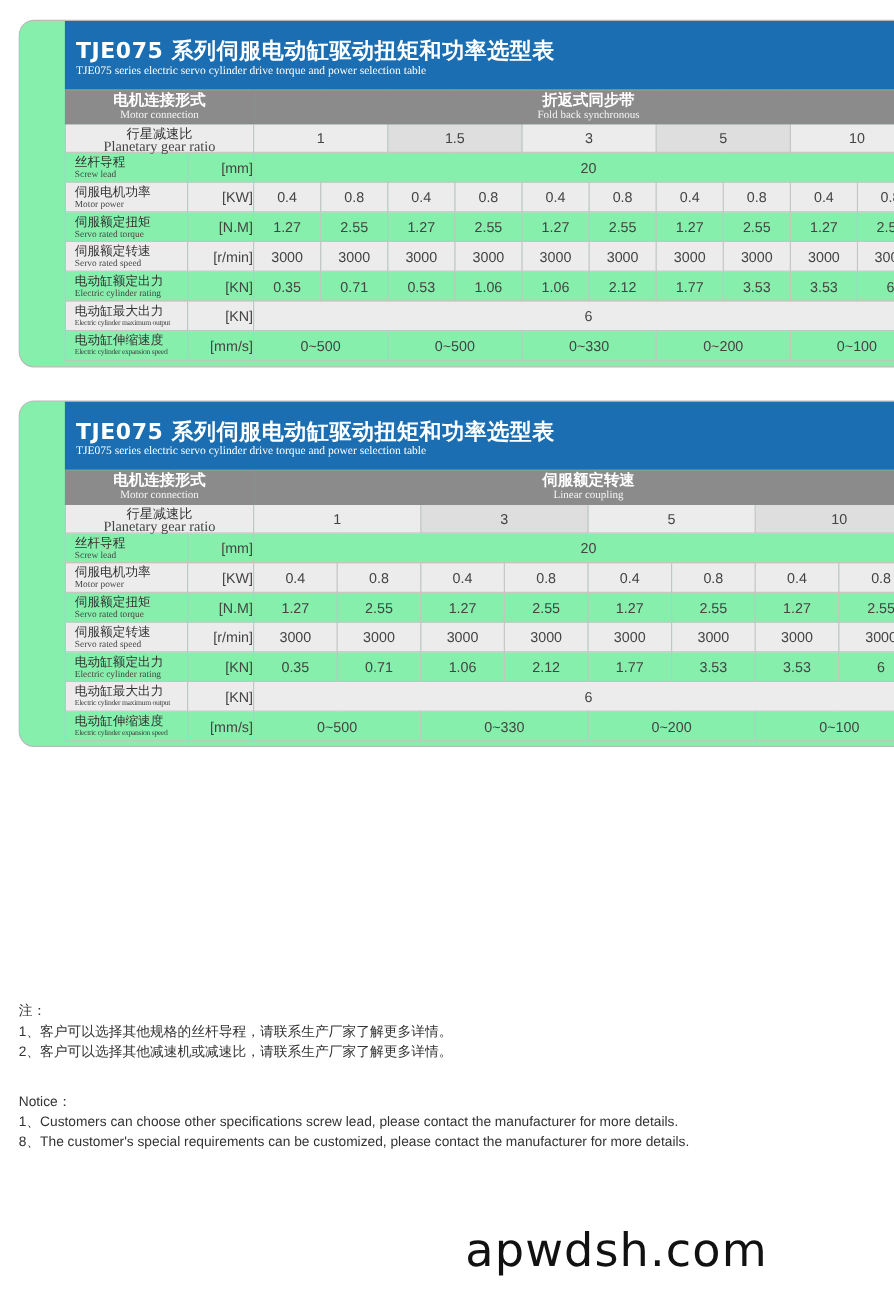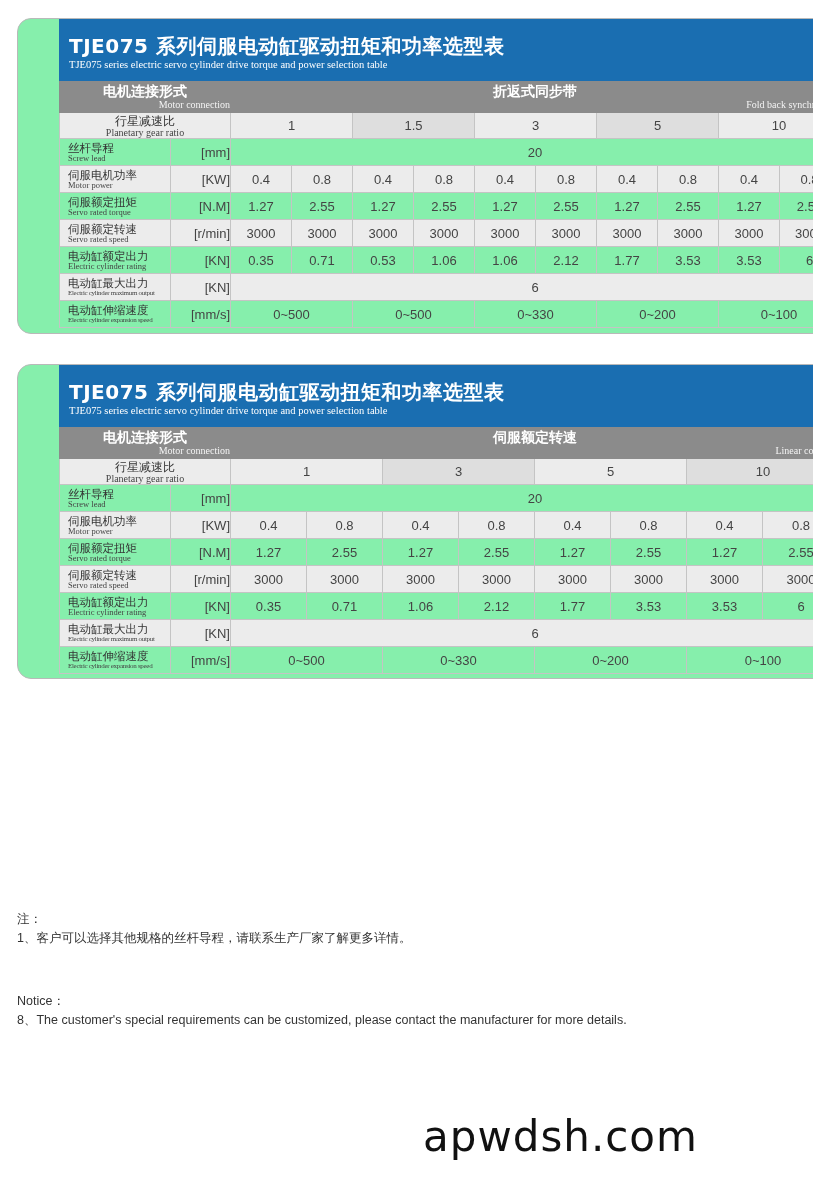--- a/index.html
+++ b/index.html
@@ -7,25 +7,25 @@
   .panel { position: absolute; left: 17px; width: 780px; border: 1px solid #b9b9b9; border-radius: 14px; overflow: hidden; background: #86efac; padding-left: 41px; }
   #panel1 { top: 18px; height: 314px; }
   #panel2 { top: 364px; height: 313px; }
   .title-bar { background: #1a6eb1; height: 62px; color: #fff; position: relative; }
   .title-cn { position: absolute; left: 10px; top: 14px; font-size: 20px; font-weight: bold; letter-spacing: 0.5px; font-family: "DejaVu Sans", sans-serif; }
   .title-en { position: absolute; left: 10px; top: 40px; font-size: 10.5px; font-family: "Liberation Serif", serif; }
   table { border-collapse: collapse; width: 780px; table-layout: fixed; }
   td { border: 1px solid #c4c4c4; text-align: center; vertical-align: middle; padding: 0; font-size: 13px; color: #444; }
   tr.conn td { background: #8b8b8b; border-color: #8b8b8b; color: #fff; height: 30px; }
   .conn-cn { display: block; font-size: 14px; font-weight: bold; line-height: 15px; font-family: "DejaVu Sans", sans-serif; }
-  .conn-en { display: block; font-size: 10px; line-height: 11px; font-family: "Liberation Serif", serif; color: #f4f4f4; text-align: right; }
+  .conn-en { display: block; font-size: 10px; line-height: 11px; font-family: "Liberation Serif", serif; color: #f4f4f4; }
   tr.ratio td { height: 25px; background: #ececec; }
   tr.ratio td.alt { background: #dedede; }
   tr.ratio .lbl-cn { display: block; font-size: 12px; line-height: 13px; color: #333; }
-  tr.ratio .lbl-en { display: block; font-size: 10px; line-height: 9px; font-family: "Liberation Serif", serif; color: #444; }
+  tr.ratio .lbl-en { display: block; font-size: 13px; line-height: 9px; font-family: "Liberation Serif", serif; color: #444; }
   tr.r td { height: 26px; }
   tr.r.g td { background: #ececec; }
   td.label { text-align: left; padding-left: 8px; }
   td.label .cn { display: block; font-size: 11.5px; line-height: 12px; color: #333; }
   td.label .en { display: block; font-size: 8.5px; line-height: 9px; font-family: "Liberation Serif", serif; color: #444; }
   td.label .en.sm { font-size: 7px; letter-spacing: -0.3px; }
   td.unit { text-align: right; padding-left: 10px; font-size: 13px; }
   .notes { position: absolute; left: 17px; font-size: 12.5px; color: #333; line-height: 18.5px; }
   #notes-cn { top: 910px; }
   #notes-en { top: 992px; }
@@ -302,20 +302,22 @@
       <td colspan="2">0~200</td>
       <td colspan="2">0~100</td>
     </tr>
   </tbody>
     </table>
 </div>
 
 <div class="notes" id="notes-cn">
   <div>注：</div>
   <div>1、客户可以选择其他规格的丝杆导程，请联系生产厂家了解更多详情。</div>
+  <div>2、客户可以选择其他减速机或减速比，请联系生产厂家了解更多详情。</div>
 </div>
 
 <div class="notes" id="notes-en">
   <div>Notice：</div>
+  <div>1、Customers can choose other specifications screw lead, please contact the manufacturer for more details.</div>
   <div>8、The customer's special requirements can be customized, please contact the manufacturer for more details.</div>
 </div>
 
 <div class="brand">apwdsh.com</div>
 
 </body></html>

